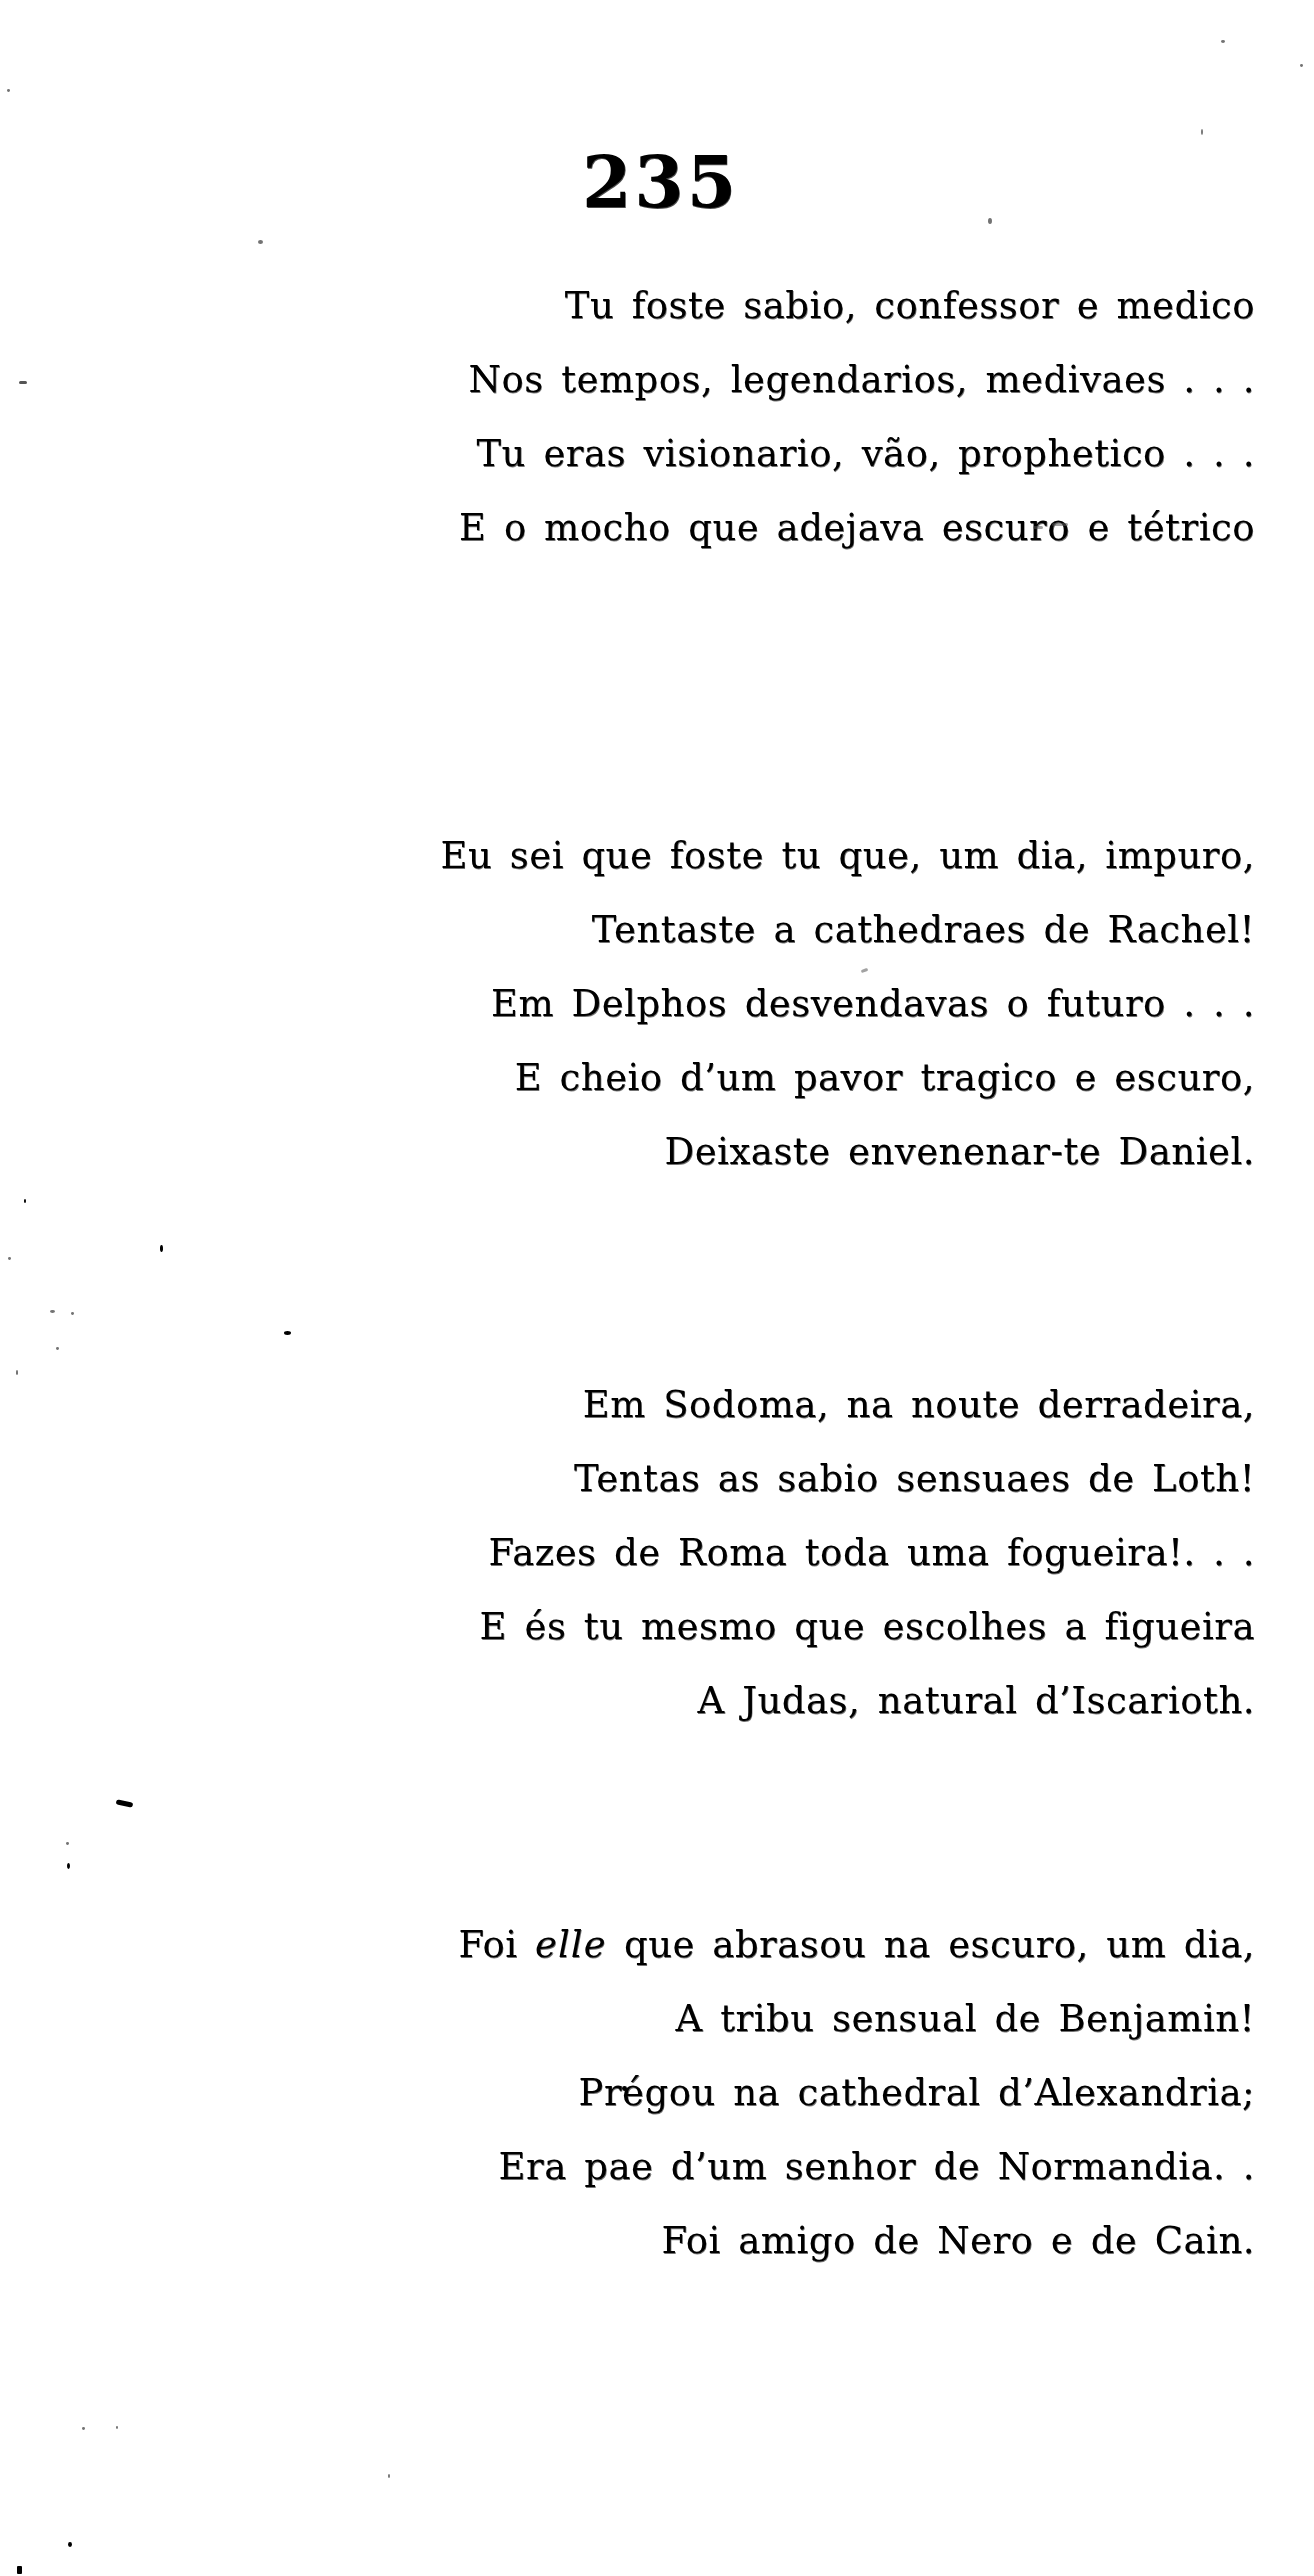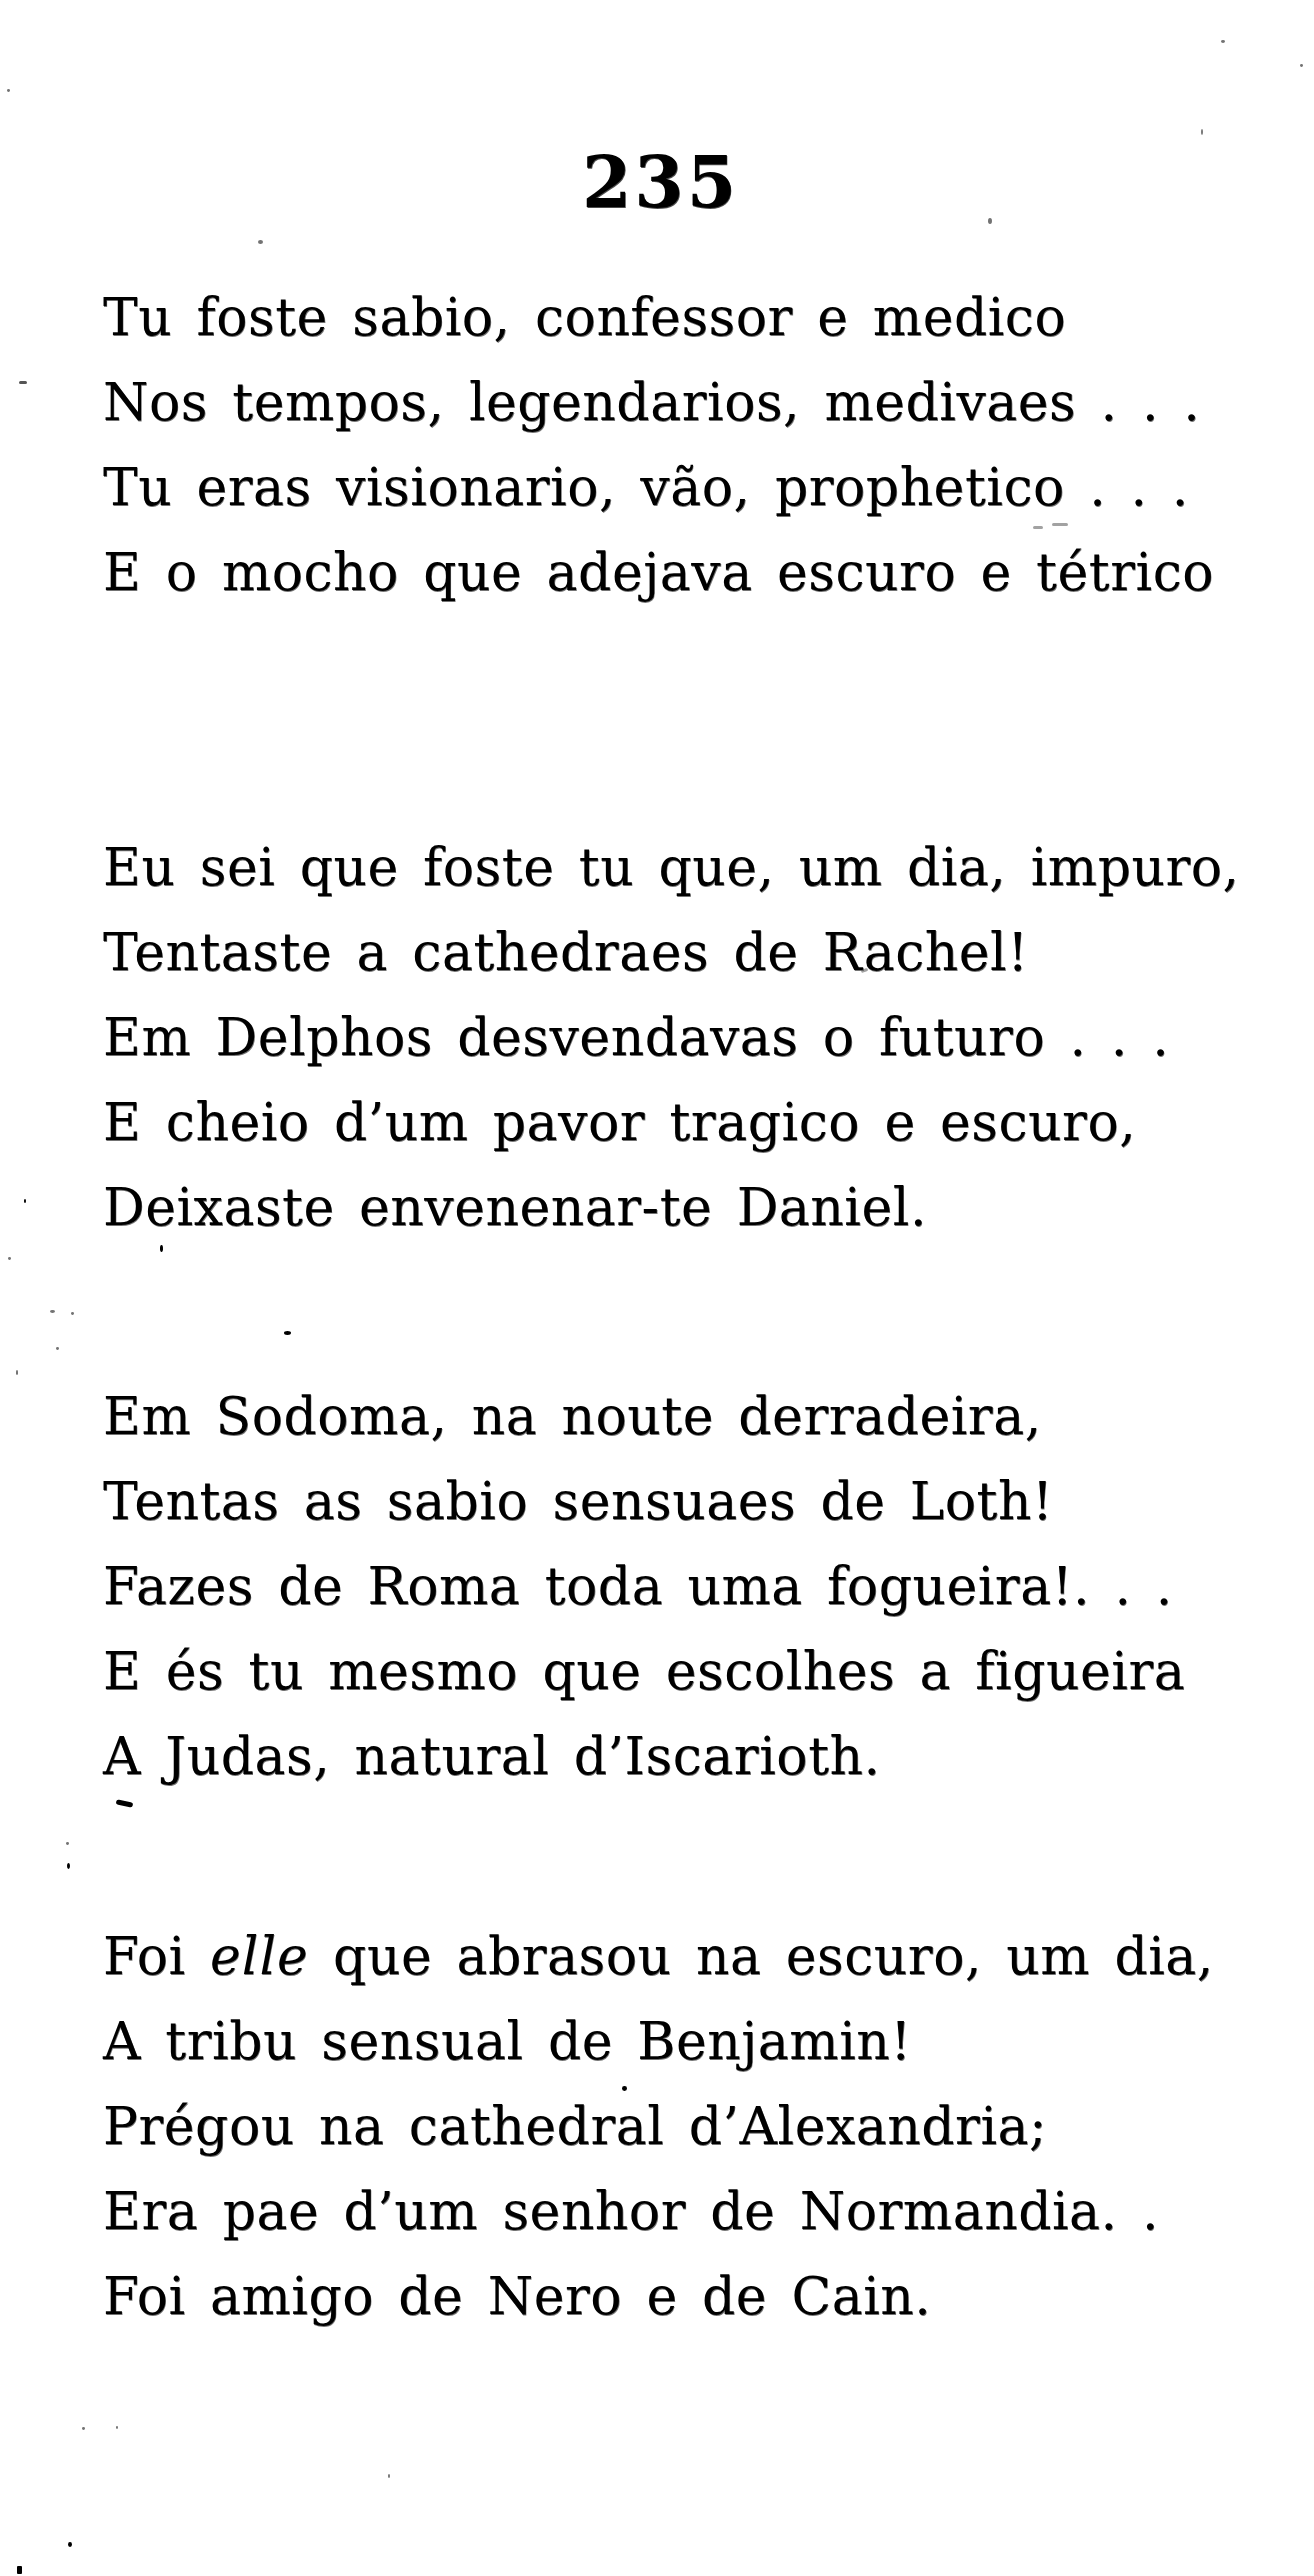--- a/index.html
+++ b/index.html
@@ -32,27 +32,28 @@
   .stanza {
     position: absolute;
     left: 92px;
     width: 1163px;
   }
   .stanza-1 { top: 269px; }
   .stanza-2 { top: 819px; }
   .stanza-3 { top: 1368px; }
   .stanza-4 { top: 1908px; }
   .line {
-    margin: 11px;
-    font-size: 52px;
+    margin: 0;
+    font-size: 37px;
     line-height: 74px;
     white-space: pre;
     word-spacing: 0.14em;
     letter-spacing: 0.5px;
     text-shadow: 0.6px 0.6px 0 rgba(0,0,0,0.55);
+    text-align: right;
   }
   .line em {
     letter-spacing: 1px;
   }
   
   .speck {
     position: absolute;
     background: #000;
     border-radius: 50%;
   }

